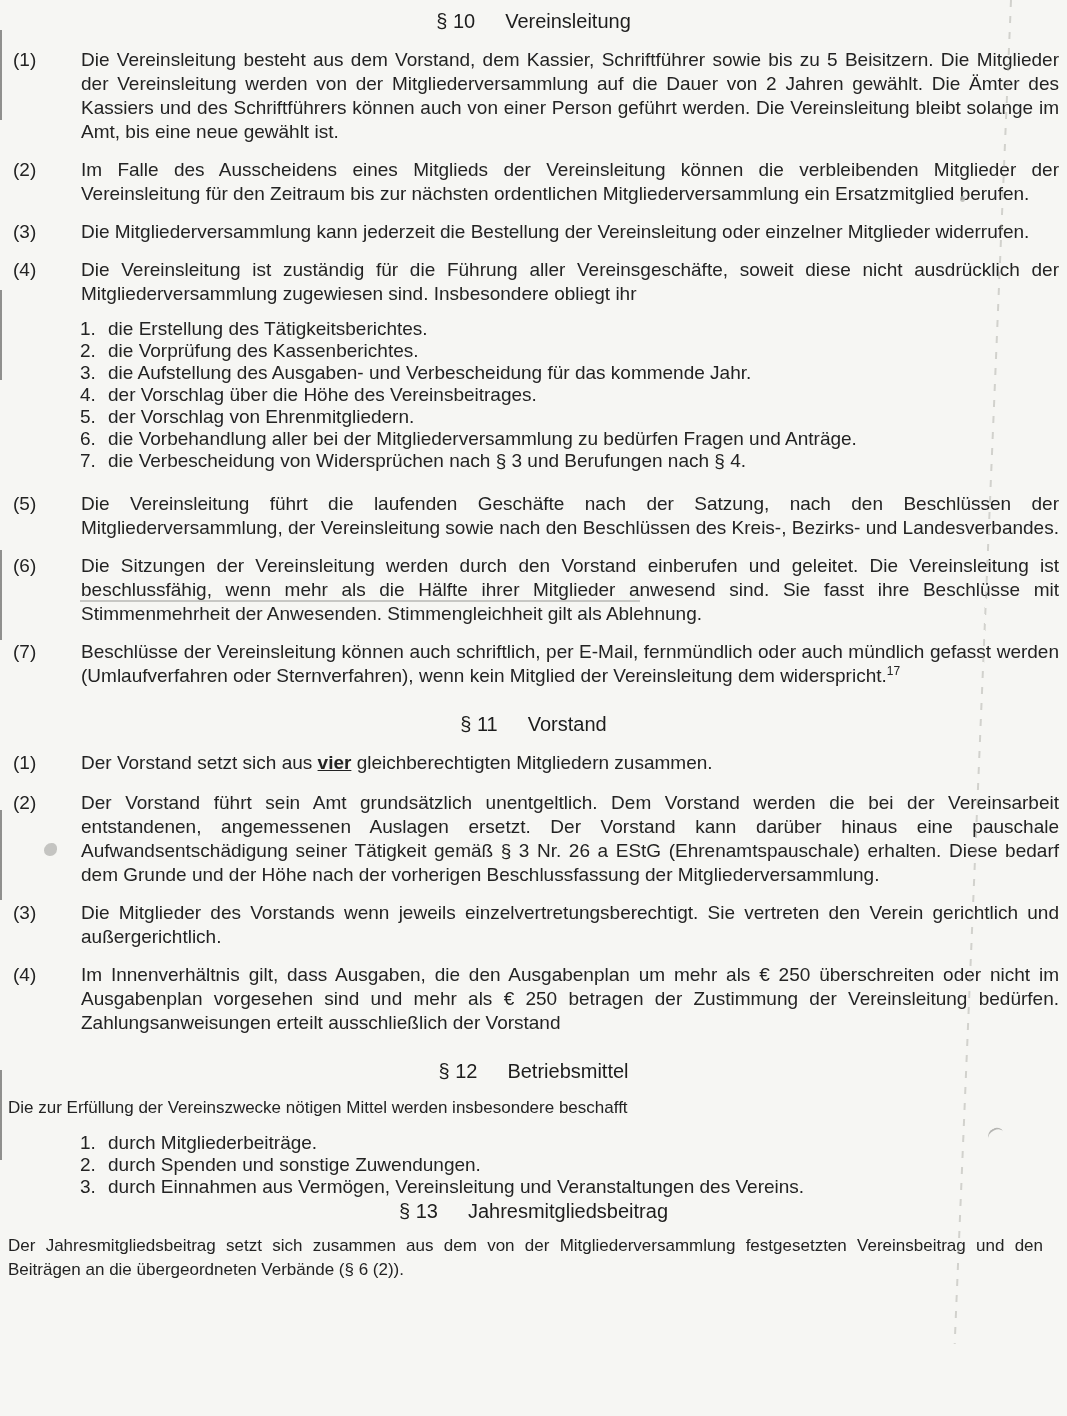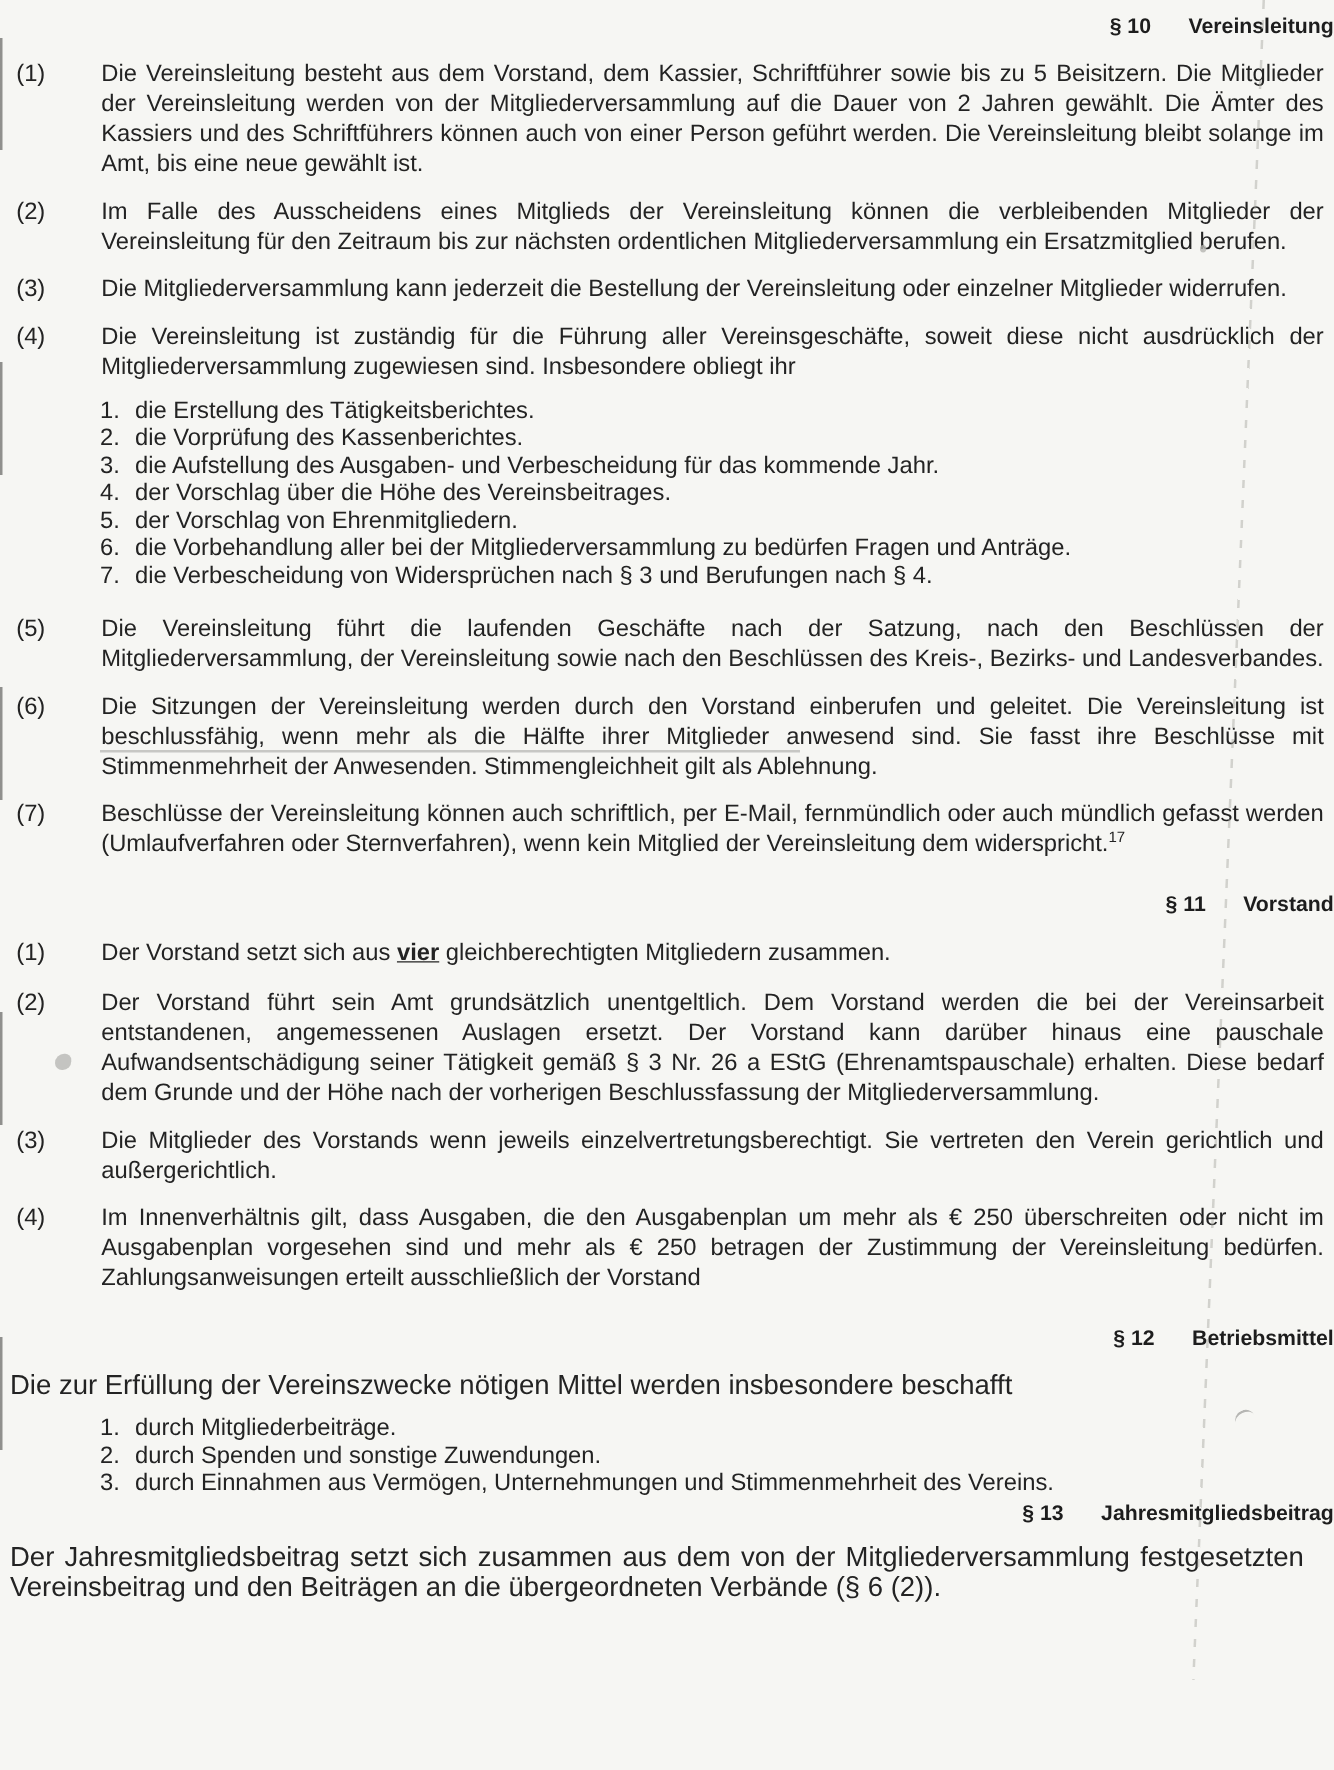--- a/index.html
+++ b/index.html
@@ -13,24 +13,24 @@
   }
   .page{
     position:relative;
     width:1067px;height:1416px;
     padding-top:8px;
     box-sizing:border-box;
   }
   
   .sec-heading{
     margin:0;
-    text-align:right;
-    font-size:17px;
+    text-align:center;
+    font-size:20px;
     line-height:26px;
-    font-weight:bold;
+    font-weight:normal;
     color:#1d1d1d;
   }
   .sec-title{margin-left:30px;}
   
   .row{
     display:flex;
     padding-left:13px;
     padding-right:8px;
   }
   .marker{
@@ -64,21 +64,21 @@
     font-size:19px;
     line-height:22px;
   }
   .li-marker{flex:none;width:28px;}
   .li-text{flex:1;}
   
   .intro{
     margin:0;
     padding-left:8px;
     padding-right:24px;
-    font-size:22px;
+    font-size:17px;
     line-height:24px;
     text-align:justify;
     hyphens:auto;
     -webkit-hyphens:auto;
   }
   
   .mt10{margin-top:10px}.mt12{margin-top:12px}.mt14{margin-top:14px}
   .mt16{margin-top:16px}.mt20{margin-top:20px}.mt40{margin-top:23px}
   .mt50{}
   
@@ -228,21 +228,21 @@
       <div class="li-row">
         <span class="li-marker">1.</span>
         <span class="li-text">durch Mitgliederbeiträge.</span>
       </div>
       <div class="li-row">
         <span class="li-marker">2.</span>
         <span class="li-text">durch Spenden und sonstige Zuwendungen.</span>
       </div>
       <div class="li-row">
         <span class="li-marker">3.</span>
-        <span class="li-text">durch Einnahmen aus Vermögen, Unternehmungen und Stimmenmehrheit des Vereins.</span>
+        <span class="li-text">durch Einnahmen aus Vermögen, Vereinsleitung und Veranstaltungen des Vereins.</span>
       </div>
     </div>
   </section>
 
   <section>
     <h2 class="sec-heading mt50">
       <span>§ 13</span><span class="sec-title">Jahresmitgliedsbeitrag</span>
     </h2>
 
     <p class="intro mt10" lang="de">Der Jahresmitgliedsbeitrag setzt sich zusammen aus dem von der Mitgliederversammlung festgesetzten Vereinsbeitrag und den Beiträgen an die übergeordneten Verbände (§ 6 (2)).</p>

